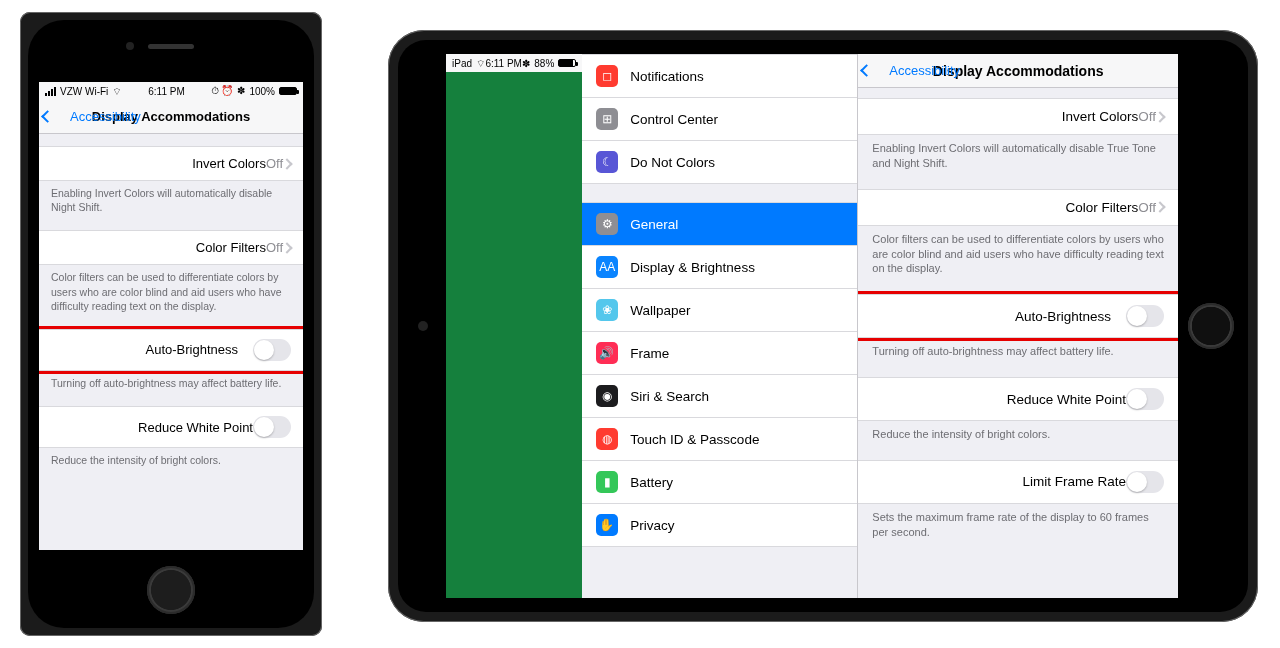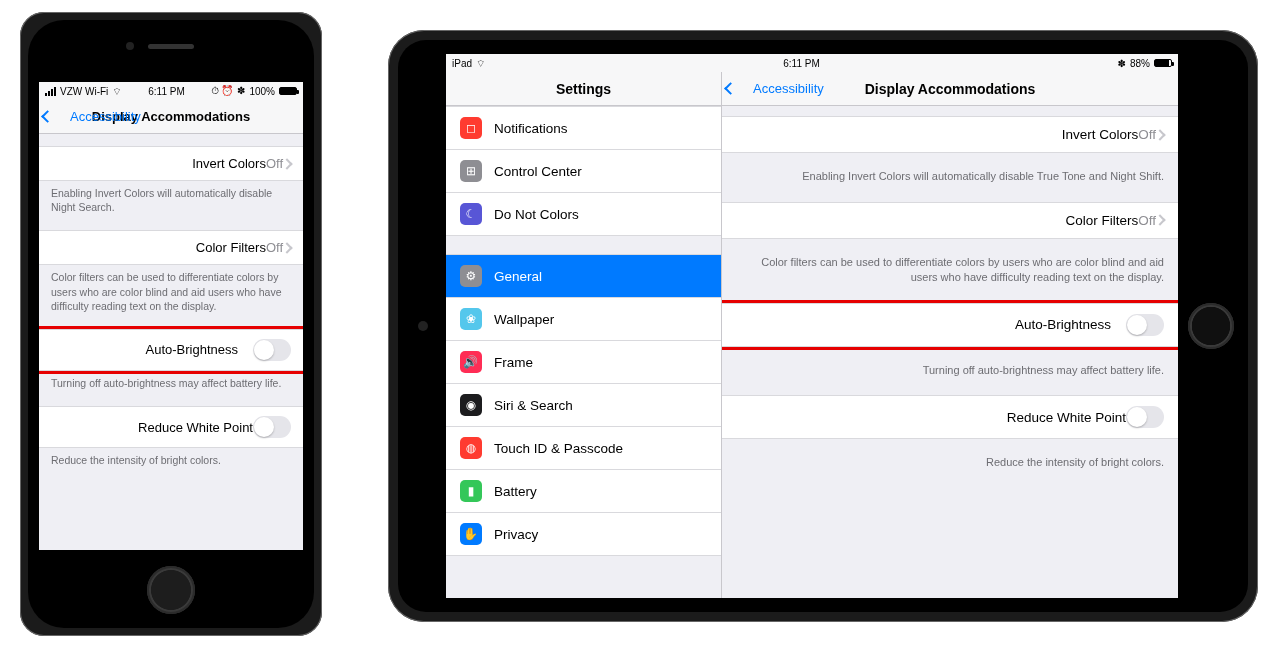--- a/index.html
+++ b/index.html
@@ -11,21 +11,21 @@
     position: relative;
     font-size: 13px;
   }
 
   
   .iphone {
     position: absolute;
     left: 20px; top: 12px;
     width: 302px; height: 624px;
     background: #1b1b1b;
-    border-radius: 24px;
+    border-radius: 10px;
     padding: 8px;
     box-shadow: 0 0 0 1px #666 inset;
   }
   .iphone-inner {
     width: 100%; height: 100%;
     background: #000;
     border-radius: 36px;
     position: relative;
     overflow: hidden;
   }
@@ -78,23 +78,23 @@
   .ipad-home {
     position: absolute; right: 14px; top: 50%;
     transform: translateY(-50%);
     width: 46px; height: 46px;
     border-radius: 50%;
     background: radial-gradient(circle at 50% 50%, #101010 0 58%, #3a3a3a 60%);
     box-shadow: 0 0 0 2px #2b2b2b inset;
   }
   .ipad-screen {
     position: absolute; left: 48px; right: 70px; top: 14px; bottom: 14px;
-    background: #0f172a;
+    background: #15803d;
     overflow: hidden;
-    display: flex; flex-direction: column;
+    display: flex; flex-direction: row;
   }
 
   
   .statusbar {
     height: 18px;
     display: flex; align-items: center; justify-content: space-between;
     padding: 0 6px;
     font-size: 10px; color:#000;
     background:#f7f7f8;
   }
@@ -168,21 +168,21 @@
   .ic-general{background:#8e8e93}
   .ic-display{background:#0a84ff}
   .ic-wall{background:#54c7ec}
   .ic-sounds{background:#ff2d55}
   .ic-siri{background:#1c1c1e}
   .ic-touchid{background:#ff3b30}
   .ic-batt{background:#34c759}
   .ic-priv{background:#007aff}
 
   .ipad .row { padding:10px 14px; font-size:13.5px; }
-  .ipad .footer-note { font-size:11px; padding:16px 14px 0 14px;text-align:right; }
+  .ipad .footer-note { font-size:11px; padding:6px 14px 0 14px; }
   .ipad .group { margin-top:18px; }
   .ipad .group.first { margin-top:10px; }
 </style>
 </head>
 <body>
 
 <div class="iphone">
   <div class="iphone-inner">
     <div class="iphone-speaker"></div>
     <div class="iphone-camera"></div>
@@ -216,21 +216,21 @@
       </div>
       <div class="content">
         <div class="group first">
           <div class="row">
             <span>Invert Colors</span>
             <span class="val">
                 <span>Off</span>
                 <span class="chev-r"></span>
               </span>
           </div>
-          <div class="footer-note">Enabling Invert Colors will automatically disable Night Search.</div>
+          <div class="footer-note">Enabling Invert Colors will automatically disable Night Shift.</div>
         </div>
         <div class="group">
           <div class="row">
             <span>Color Filters</span>
             <span class="val">
                 <span>Off</span>
                 <span class="chev-r"></span>
               </span>
           </div>
           <div class="footer-note">Color filters can be used to differentiate colors by users who are color blind and aid users who have difficulty reading text on the display.</div>
@@ -269,40 +269,41 @@
           <span>✽</span>
           <span>88%</span>
           <span class="batt">
               <i style="width:88%"></i>
             </span>
         </div>
       </div>
       <div class="ipad-columns">
 
         <div class="ipad-left">
-          <div class="navbar">
-            <div class="title">Settings</div>
-          </div>
           <div class="sidebar-list">
             <div class="row">
                 <span class="icon ic-notif">◻</span>
                 <span>Notifications</span>
               </div>
             <div class="row">
                 <span class="icon ic-cc">⊞</span>
                 <span>Control Center</span>
               </div>
             <div class="row">
                 <span class="icon ic-dnd">☾</span>
                 <span>Do Not Colors</span>
               </div>
             <div class="sidebar-gap"></div>
             <div class="row sel">
                 <span class="icon ic-general">⚙</span>
                 <span>General</span>
+              </div>
+            <div class="row">
+                <span class="icon ic-display">AA</span>
+                <span>Display &amp; Brightness</span>
               </div>
             <div class="row">
                 <span class="icon ic-wall">❀</span>
                 <span>Wallpaper</span>
               </div>
             <div class="row">
                 <span class="icon ic-sounds">🔊</span>
                 <span>Frame</span>
               </div>
             <div class="row">
@@ -361,20 +362,27 @@
               </div>
               <div class="footer-note">Turning off auto-brightness may affect battery life.</div>
             </div>
             <div class="group">
               <div class="row">
                 <span>Reduce White Point</span>
                 <span class="toggle"></span>
               </div>
               <div class="footer-note">Reduce the intensity of bright colors.</div>
             </div>
+            <div class="group">
+              <div class="row">
+                <span>Limit Frame Rate</span>
+                <span class="toggle"></span>
+              </div>
+              <div class="footer-note">Sets the maximum frame rate of the display to 60 frames per second.</div>
+            </div>
           </div>
         </div>
 
       </div>
     </div>
     <div class="ipad-home"></div>
   </div>
 </div>
 
 </body></html>

